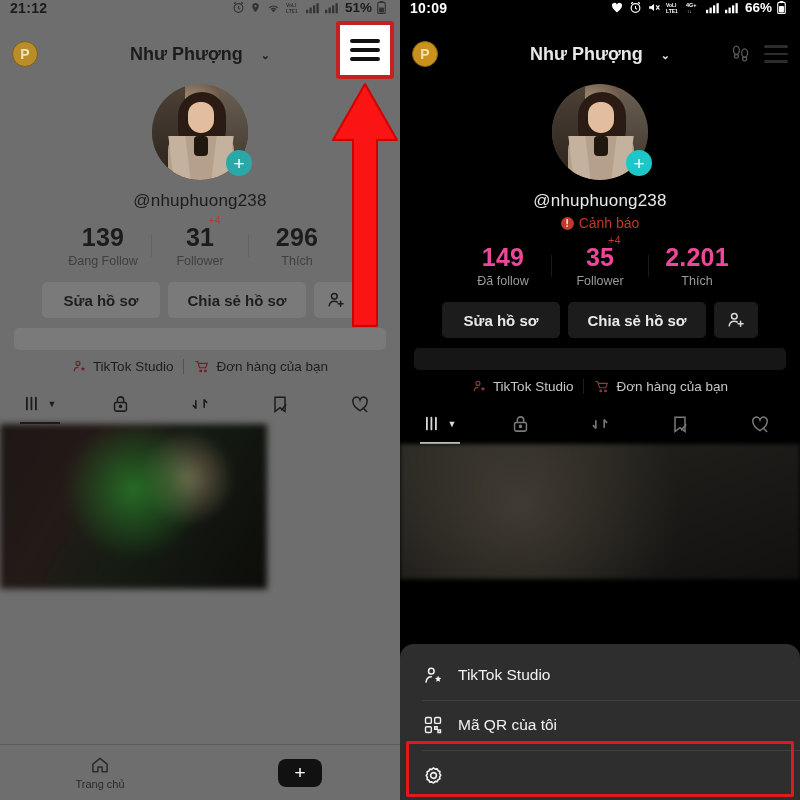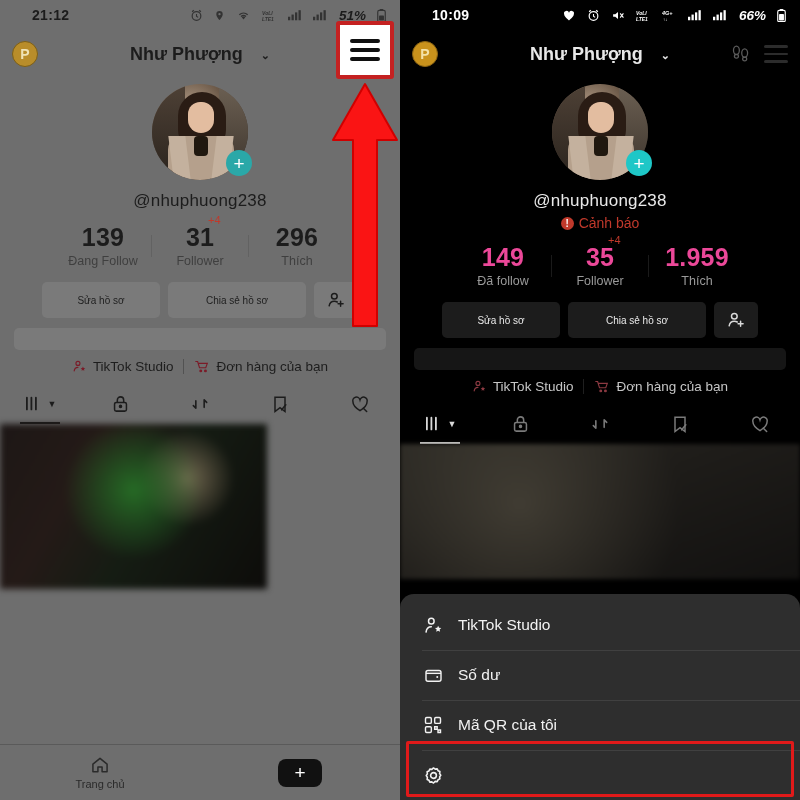--- a/index.html
+++ b/index.html
@@ -15,26 +15,26 @@
   .panel { position: relative; width: 400px; height: 800px; overflow: hidden; }
 
   
   .panel-left { background: #6e6e6e; color: #1c1c1c; }
 
   
   .panel-right { background: #000; color: #fff; }
 
   
   .statusbar {
-    height: 30px; display: flex; align-items: center;
-    justify-content: space-between; padding: 0 14px 0 32px;
+    height: 30px; display: flex; align-items: flex-start;
+    justify-content: space-between; padding: 0 14px 0 10px;
     font-size: 14px; font-weight: 600;
   }
   .sb-time { letter-spacing: .3px; }
-  .sb-icons { display: flex; align-items: center; gap: 11px; font-style: italic; }
+  .sb-icons { display: flex; align-items: center; gap: 5px; }
   .sb-icons svg { display: block; }
   .sb-batt { font-size: 13.5px; font-weight: 600; margin-left: 1px; }
 
   
   .hdr {
     height: 48px; display: flex; align-items: center;
     padding: 0 12px; position: relative;
   }
   .coin {
     width: 26px; height: 26px; border-radius: 50%;
@@ -144,21 +144,21 @@
     position: absolute; top: -9px; left: 50%; margin-left: 8px;
     font-size: 11px; color: #c0392b; font-weight: 500;
   }
   .stat-div { width: 1px; height: 22px; align-self: center; background: rgba(255,255,255,.10); }
   .panel-left .stat-div { background: rgba(0,0,0,.10); }
 
   
   .actions { display: flex; justify-content: center; gap: 8px; margin-top: 14px; padding: 0 14px; }
   .btn {
     height: 36px; border-radius: 5px; display: flex; align-items: center;
-    justify-content: center; font-size: 10px; font-weight: 400; padding: 0 8px; text-align: center;
+    justify-content: center; font-size: 15px; font-weight: 700; padding: 0 8px; text-align: center;
   }
   .panel-left .btn { background: #7a7a7a; color: #1e1e1e; }
   .panel-right .btn { background: #1c1c1c; color: #e9e9e9; }
   .btn-edit { flex: 0 0 118px; }
   .btn-share { flex: 0 0 138px; }
   .btn-icon { flex: 0 0 44px; }
 
   
   .promo-strip { margin: 10px 14px 0; height: 22px; border-radius: 5px; }
   .panel-left .promo-strip { background: #7a7a7a; }
@@ -573,21 +573,21 @@
         <div class="lbl">Đã follow</div>
       </div>
       <div class="stat-div"></div>
       <div class="stat">
         <div class="delta">+4</div>
         <div class="num">35</div>
         <div class="lbl">Follower</div>
       </div>
       <div class="stat-div"></div>
       <div class="stat">
-        <div class="num">1.959</div>
+        <div class="num">2.201</div>
         <div class="lbl">Thích</div>
       </div>
     </div>
 
     <div class="actions">
       <div class="btn btn-edit">Sửa hồ sơ</div>
       <div class="btn btn-share">Chia sẻ hồ sơ</div>
       <div class="btn btn-icon">
         <span>
           <svg width="20" height="20" viewBox="0 0 24 24" fill="none" stroke="#d9d9d9" stroke-width="1.8" stroke-linecap="round">
@@ -668,30 +668,20 @@
           <svg width="21" height="21" viewBox="0 0 24 24" fill="none" stroke="#f2f2f2" stroke-width="1.7" stroke-linecap="round">
               <circle cx="9.5" cy="7" r="3.2"></circle>
               <path d="M3.5 19.5c.5-3.8 3-6 6-6"></path>
               <path d="M17.3 12.2l1.1 2.3 2.5.3-1.9 1.8.5 2.5-2.2-1.2-2.2 1.2.5-2.5-1.9-1.8 2.5-.3z" fill="#f2f2f2" stroke="none"></path>
             </svg>
         </span>
         <span>TikTok Studio</span>
       </div>
       <div class="sheet-item">
         <span class="sheet-icon">
-          <svg width="21" height="20" viewBox="0 0 24 24" fill="none" stroke="#f2f2f2" stroke-width="1.7" stroke-linejoin="round">
-              <rect x="3" y="6.5" width="18" height="13" rx="2.4"></rect>
-              <path d="M3 10h18"></path>
-              <circle cx="16.5" cy="14.5" r="1.2" fill="#f2f2f2" stroke="none"></circle>
-            </svg>
-        </span>
-        <span>Số dư</span>
-      </div>
-      <div class="sheet-item">
-        <span class="sheet-icon">
           <svg width="20" height="20" viewBox="0 0 24 24" fill="none" stroke="#f2f2f2" stroke-width="1.7">
               <rect x="3" y="3" width="7" height="7" rx="1.4"></rect>
               <rect x="14" y="3" width="7" height="7" rx="1.4"></rect>
               <rect x="3" y="14" width="7" height="7" rx="1.4"></rect>
               <path d="M14 14h3v3h-3zM18 18h3v3h-3z"></path>
             </svg>
         </span>
         <span>Mã QR của tôi</span>
       </div>
       <div class="sheet-item">

